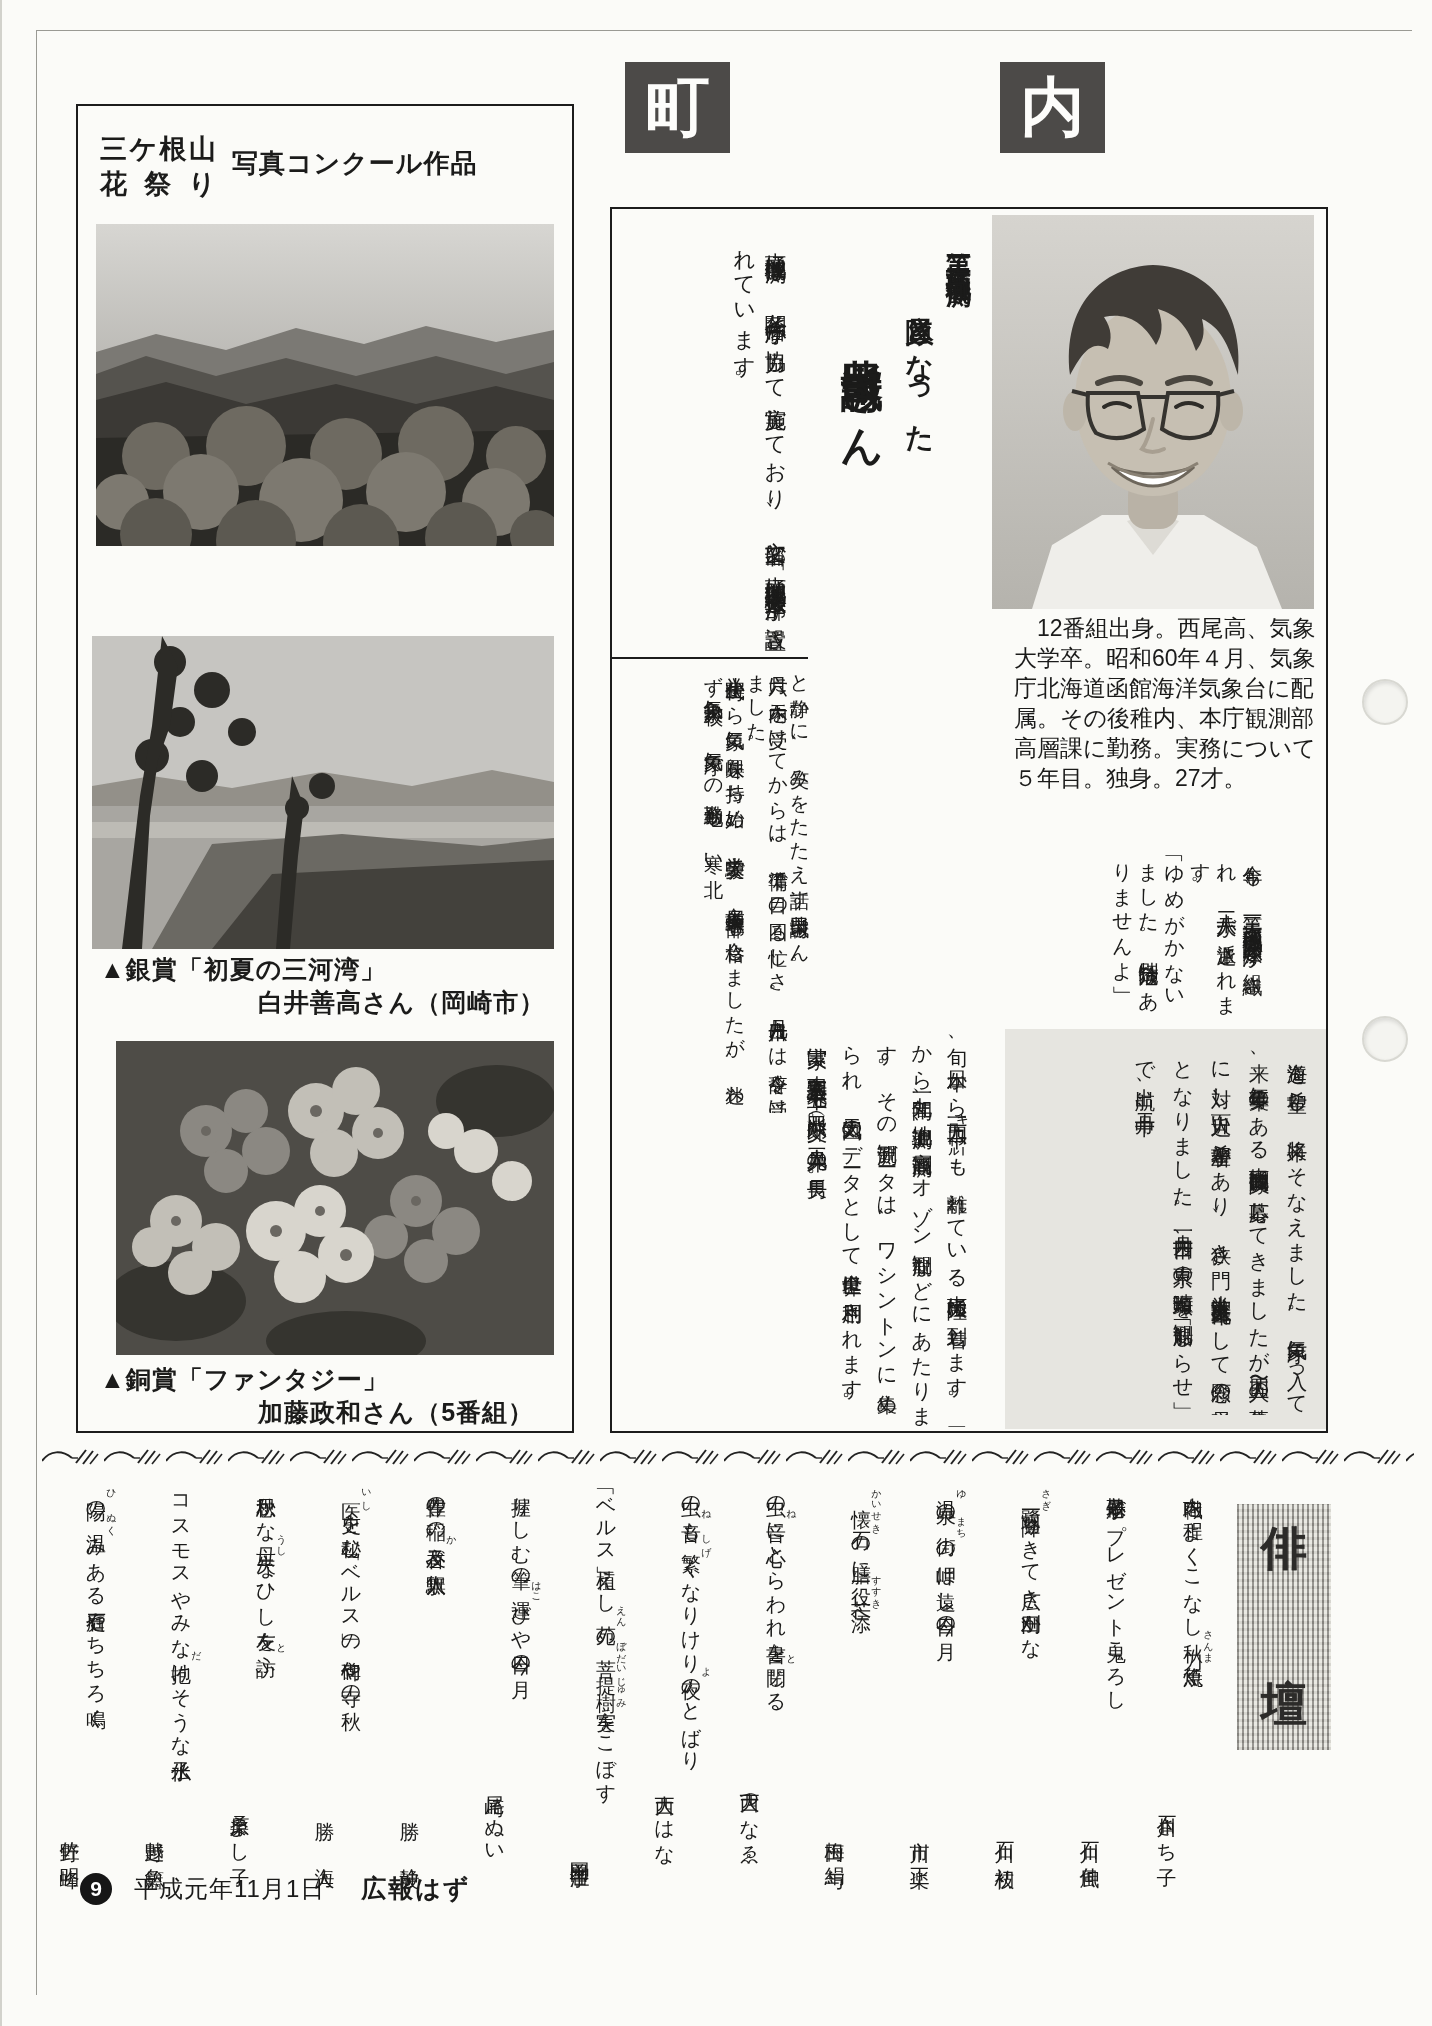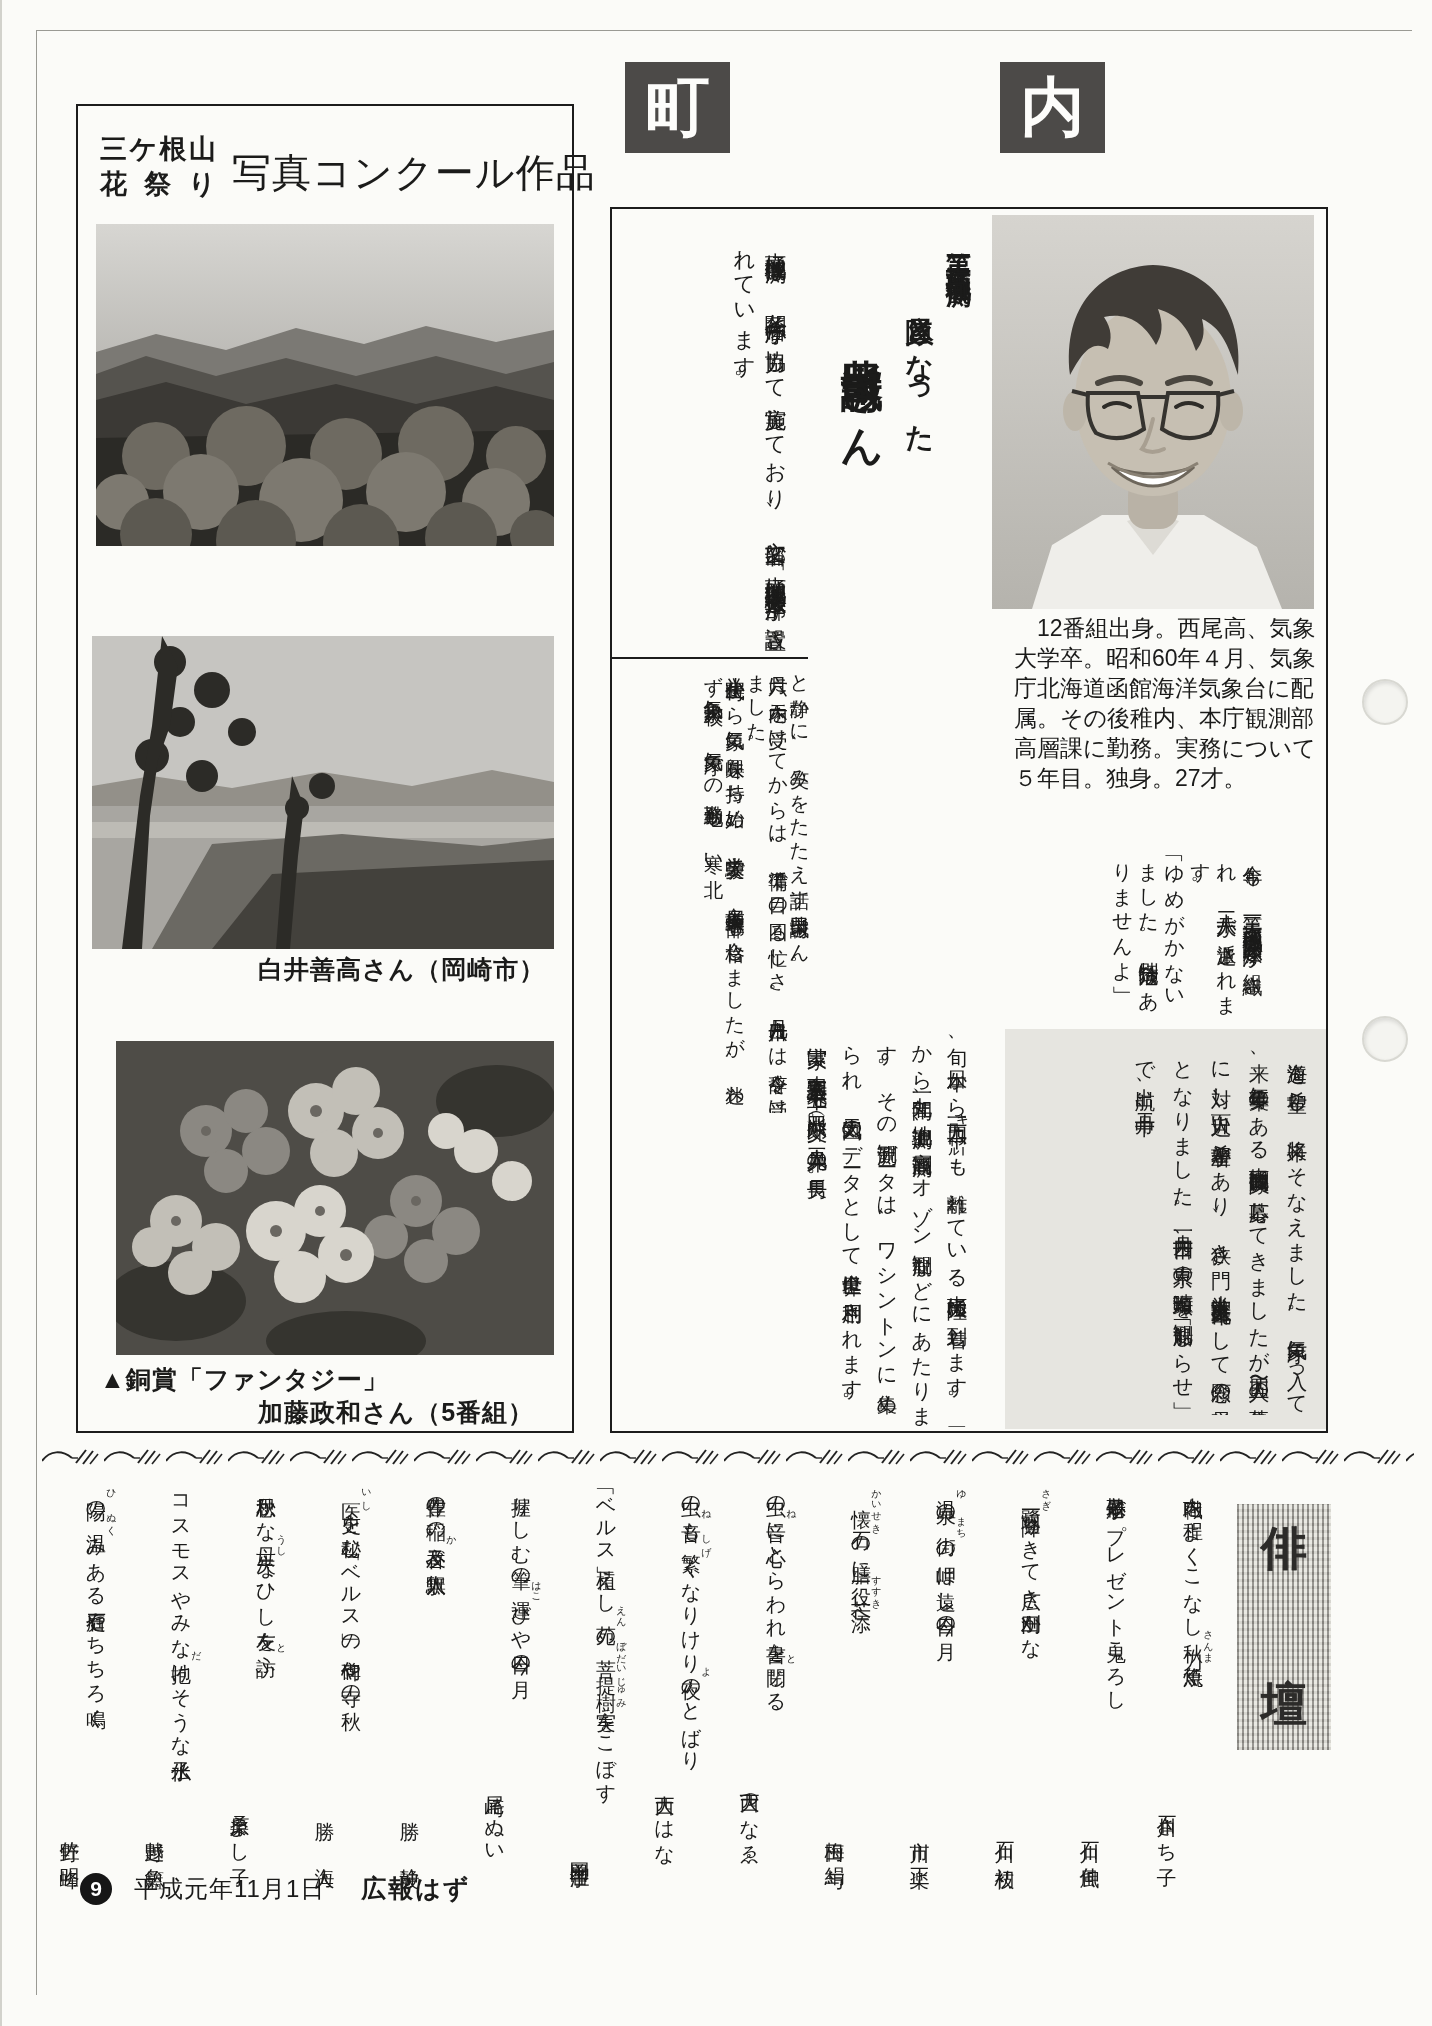--- a/index.html
+++ b/index.html
@@ -12,21 +12,21 @@
   #rule-top{left:36px;top:30px;width:1376px;height:1px;}
   #rule-left{left:36px;top:30px;width:1px;height:1965px;}
   #page-edge{left:1421px;top:0;width:2px;height:2026px;background:#d2d2cc;}
   .punch-hole{position:absolute;width:42px;height:42px;border-radius:50%;background:#f4f4f0;
               border:2px solid #d8d8d2;box-shadow:inset 1px 2px 4px rgba(0,0,0,.12);}
   
   #contest-box{position:absolute;left:76px;top:104px;width:494px;height:1325px;border:2px solid #1c1c1c;}
   #contest-header{position:absolute;left:22px;top:26px;display:flex;align-items:flex-start;}
   .contest-sub{font-weight:700;font-size:27px;line-height:35px;width:116px;}
   .contest-sub div{text-align:justify;text-align-last:justify;}
-  #contest-main{font-weight:400;font-size:39px;margin-left:16px;margin-top:14px;letter-spacing:1px;white-space:nowrap;}
+  #contest-main{font-weight:700;font-size:26px;margin-left:16px;margin-top:14px;letter-spacing:1px;white-space:nowrap;}
   .photo{position:absolute;overflow:hidden;background:#888;}
   .photo svg{display:block;width:100%;height:100%;}
   .caption{position:absolute;font-weight:600;font-size:25px;line-height:33px;letter-spacing:1px;white-space:nowrap;}
   .caption .byline{padding-left:158px;}
   
   .kanji-box{position:absolute;width:105px;height:91px;background:#4c4a48;color:#fdfdfb;
              display:flex;align-items:center;justify-content:center;font-size:64px;font-weight:700;}
   
   #article-box{position:absolute;left:610px;top:207px;width:714px;height:1222px;border:2px solid #1c1c1c;}
   #article-lead{position:absolute;left:28px;top:26px;width:150px;height:420px;font-size:21.5px;
@@ -149,20 +149,21 @@
             <circle cx="60" cy="120" r="17"></circle>
             <circle cx="110" cy="140" r="16"></circle>
           <circle cx="230" cy="150" r="13"></circle>
             <circle cx="205" cy="172" r="12"></circle>
           <path d="M70,0 L86,30 L78,90 L66,124 L58,180 L50,313 L30,313 L48,160 L60,90 Z"></path>
           <path d="M200,140 L212,170 L206,220 L198,313 L184,313 L192,210 Z"></path>
         </g>
       </svg>
     </div>
     <div class="caption sans" style="left:22px;top:847px;">
+      <div>▲銀賞「初夏の三河湾」</div>
       <div class="byline">白井善高さん（岡崎市）</div>
     </div>
 
     <div class="photo" style="left:38px;top:935px;width:438px;height:314px;">
       <svg viewBox="0 0 438 314" preserveAspectRatio="none">
         <rect width="438" height="314" fill="#4e4c47"></rect>
         <g fill="#35342f">
           <ellipse cx="60" cy="260" rx="70" ry="40"></ellipse>
             <ellipse cx="380" cy="60" rx="60" ry="36"></ellipse>
           <ellipse cx="230" cy="300" rx="80" ry="30"></ellipse>

